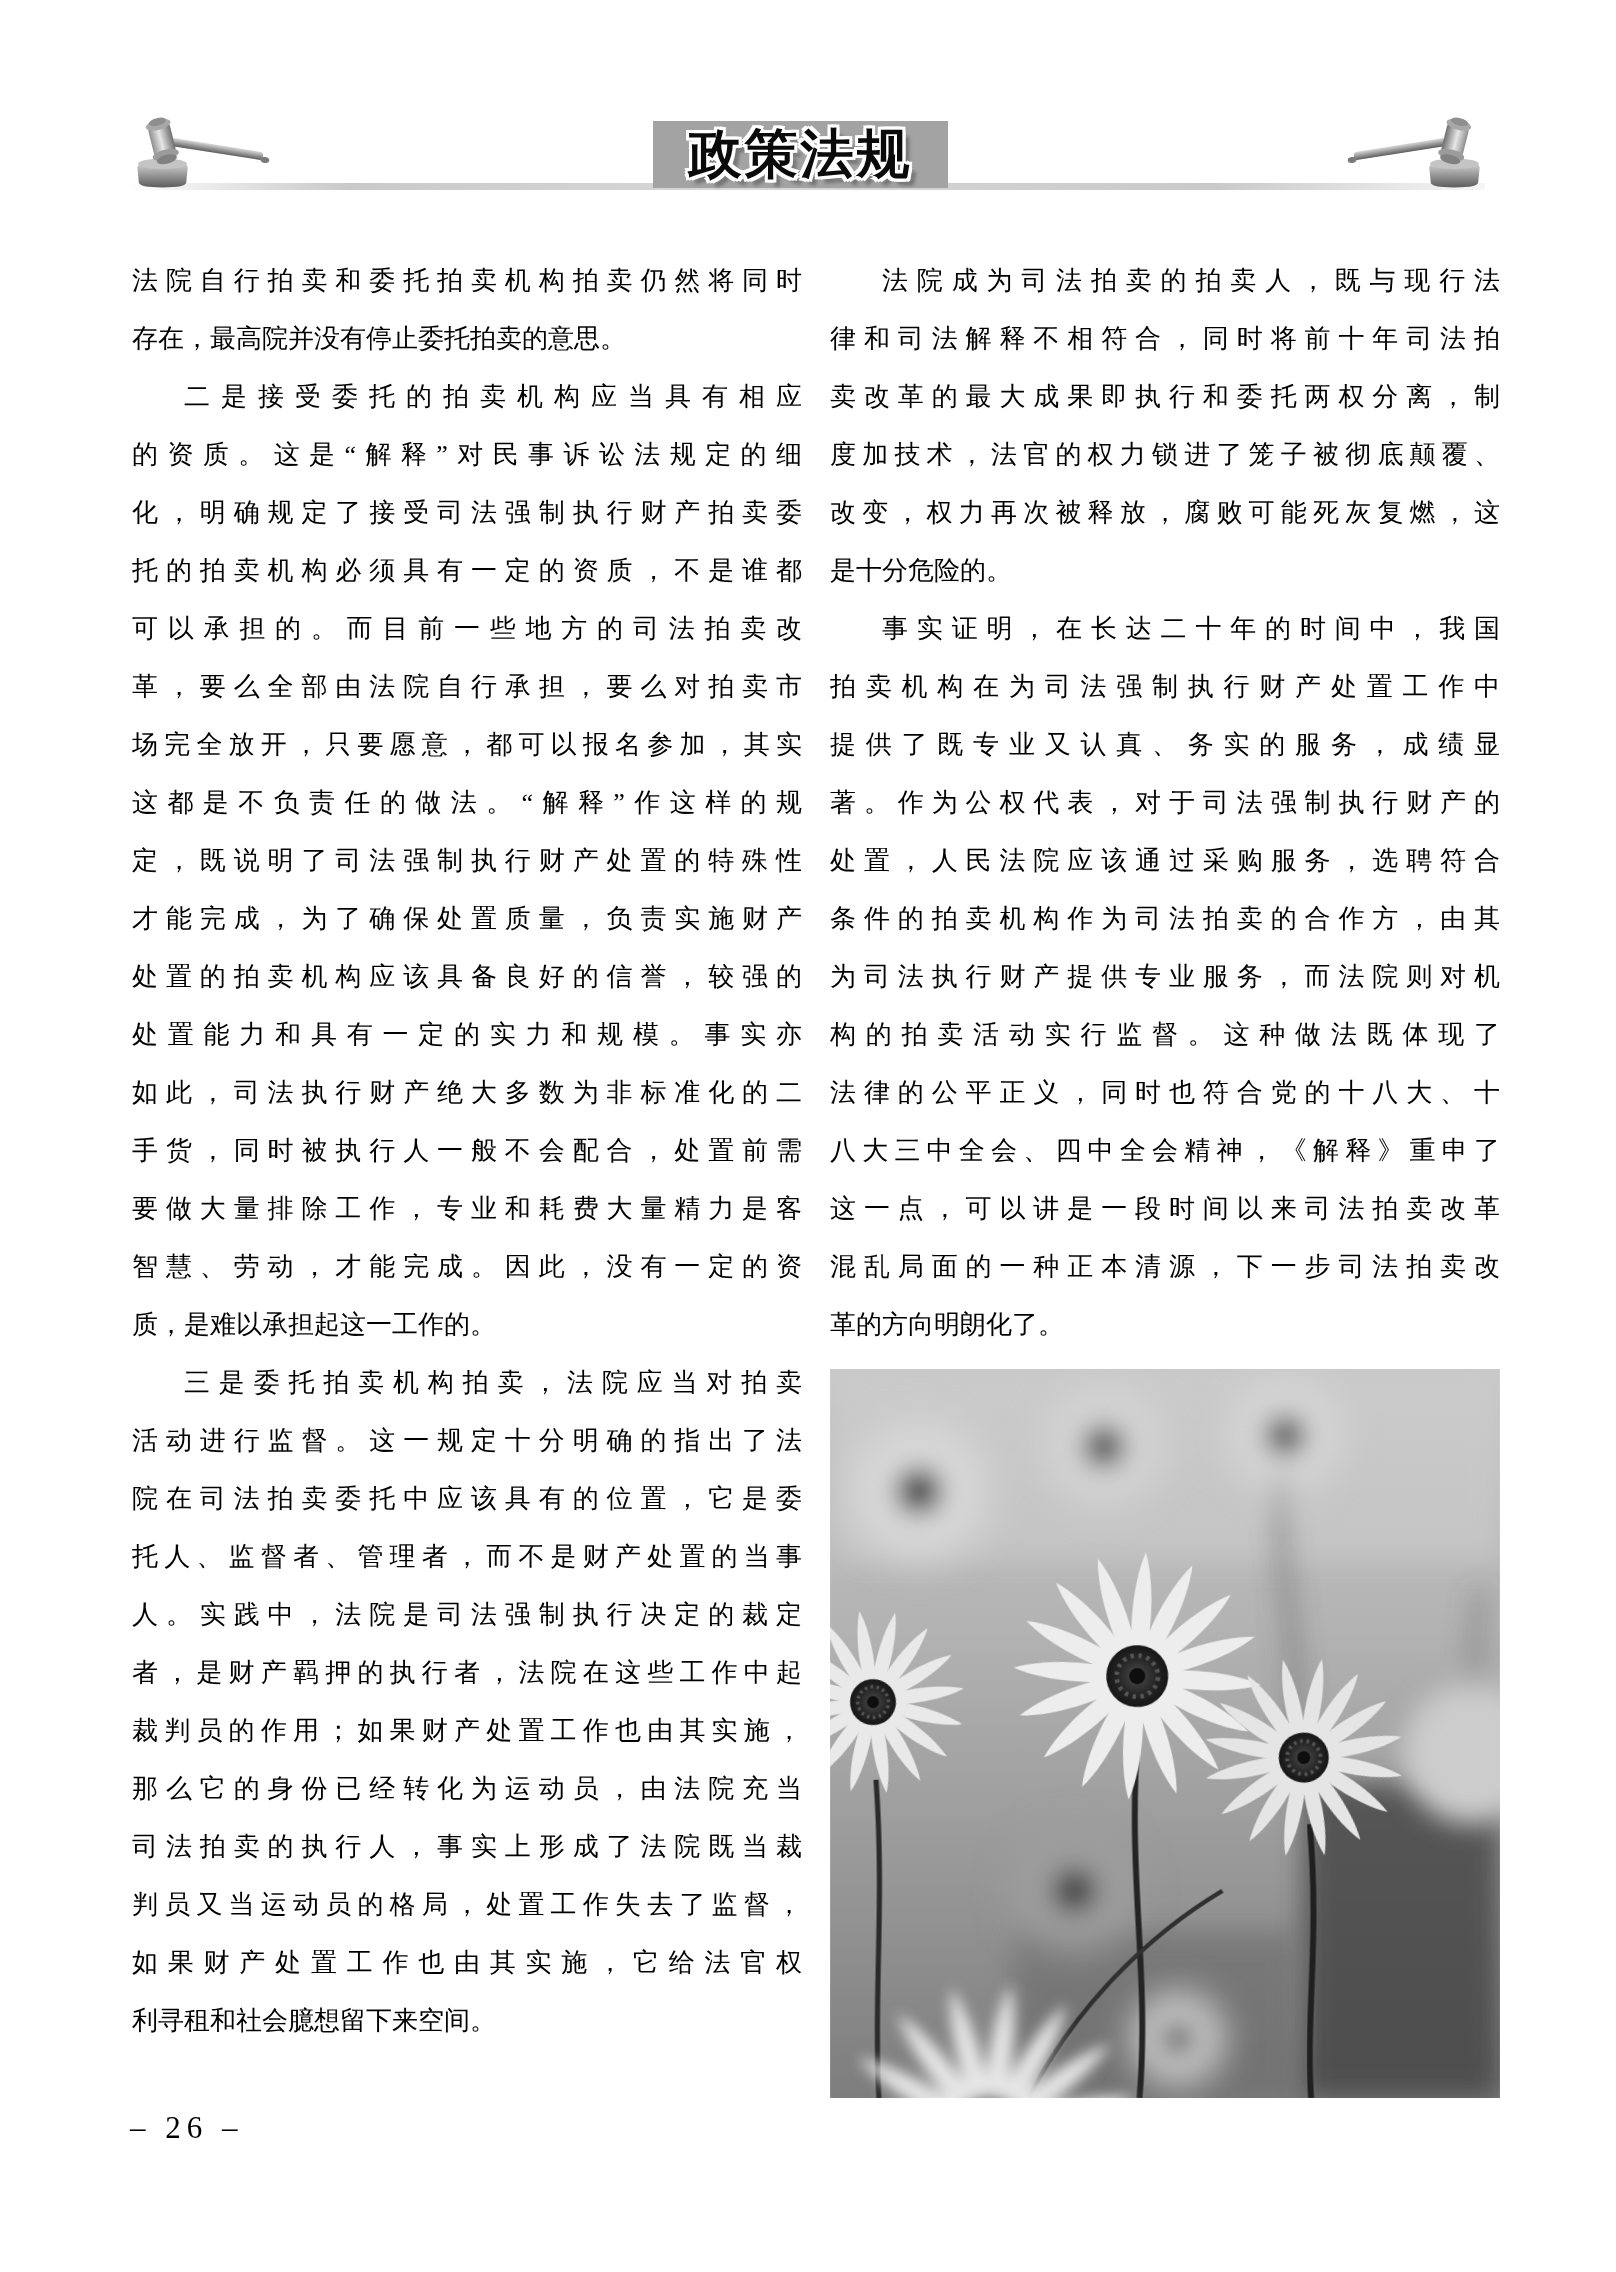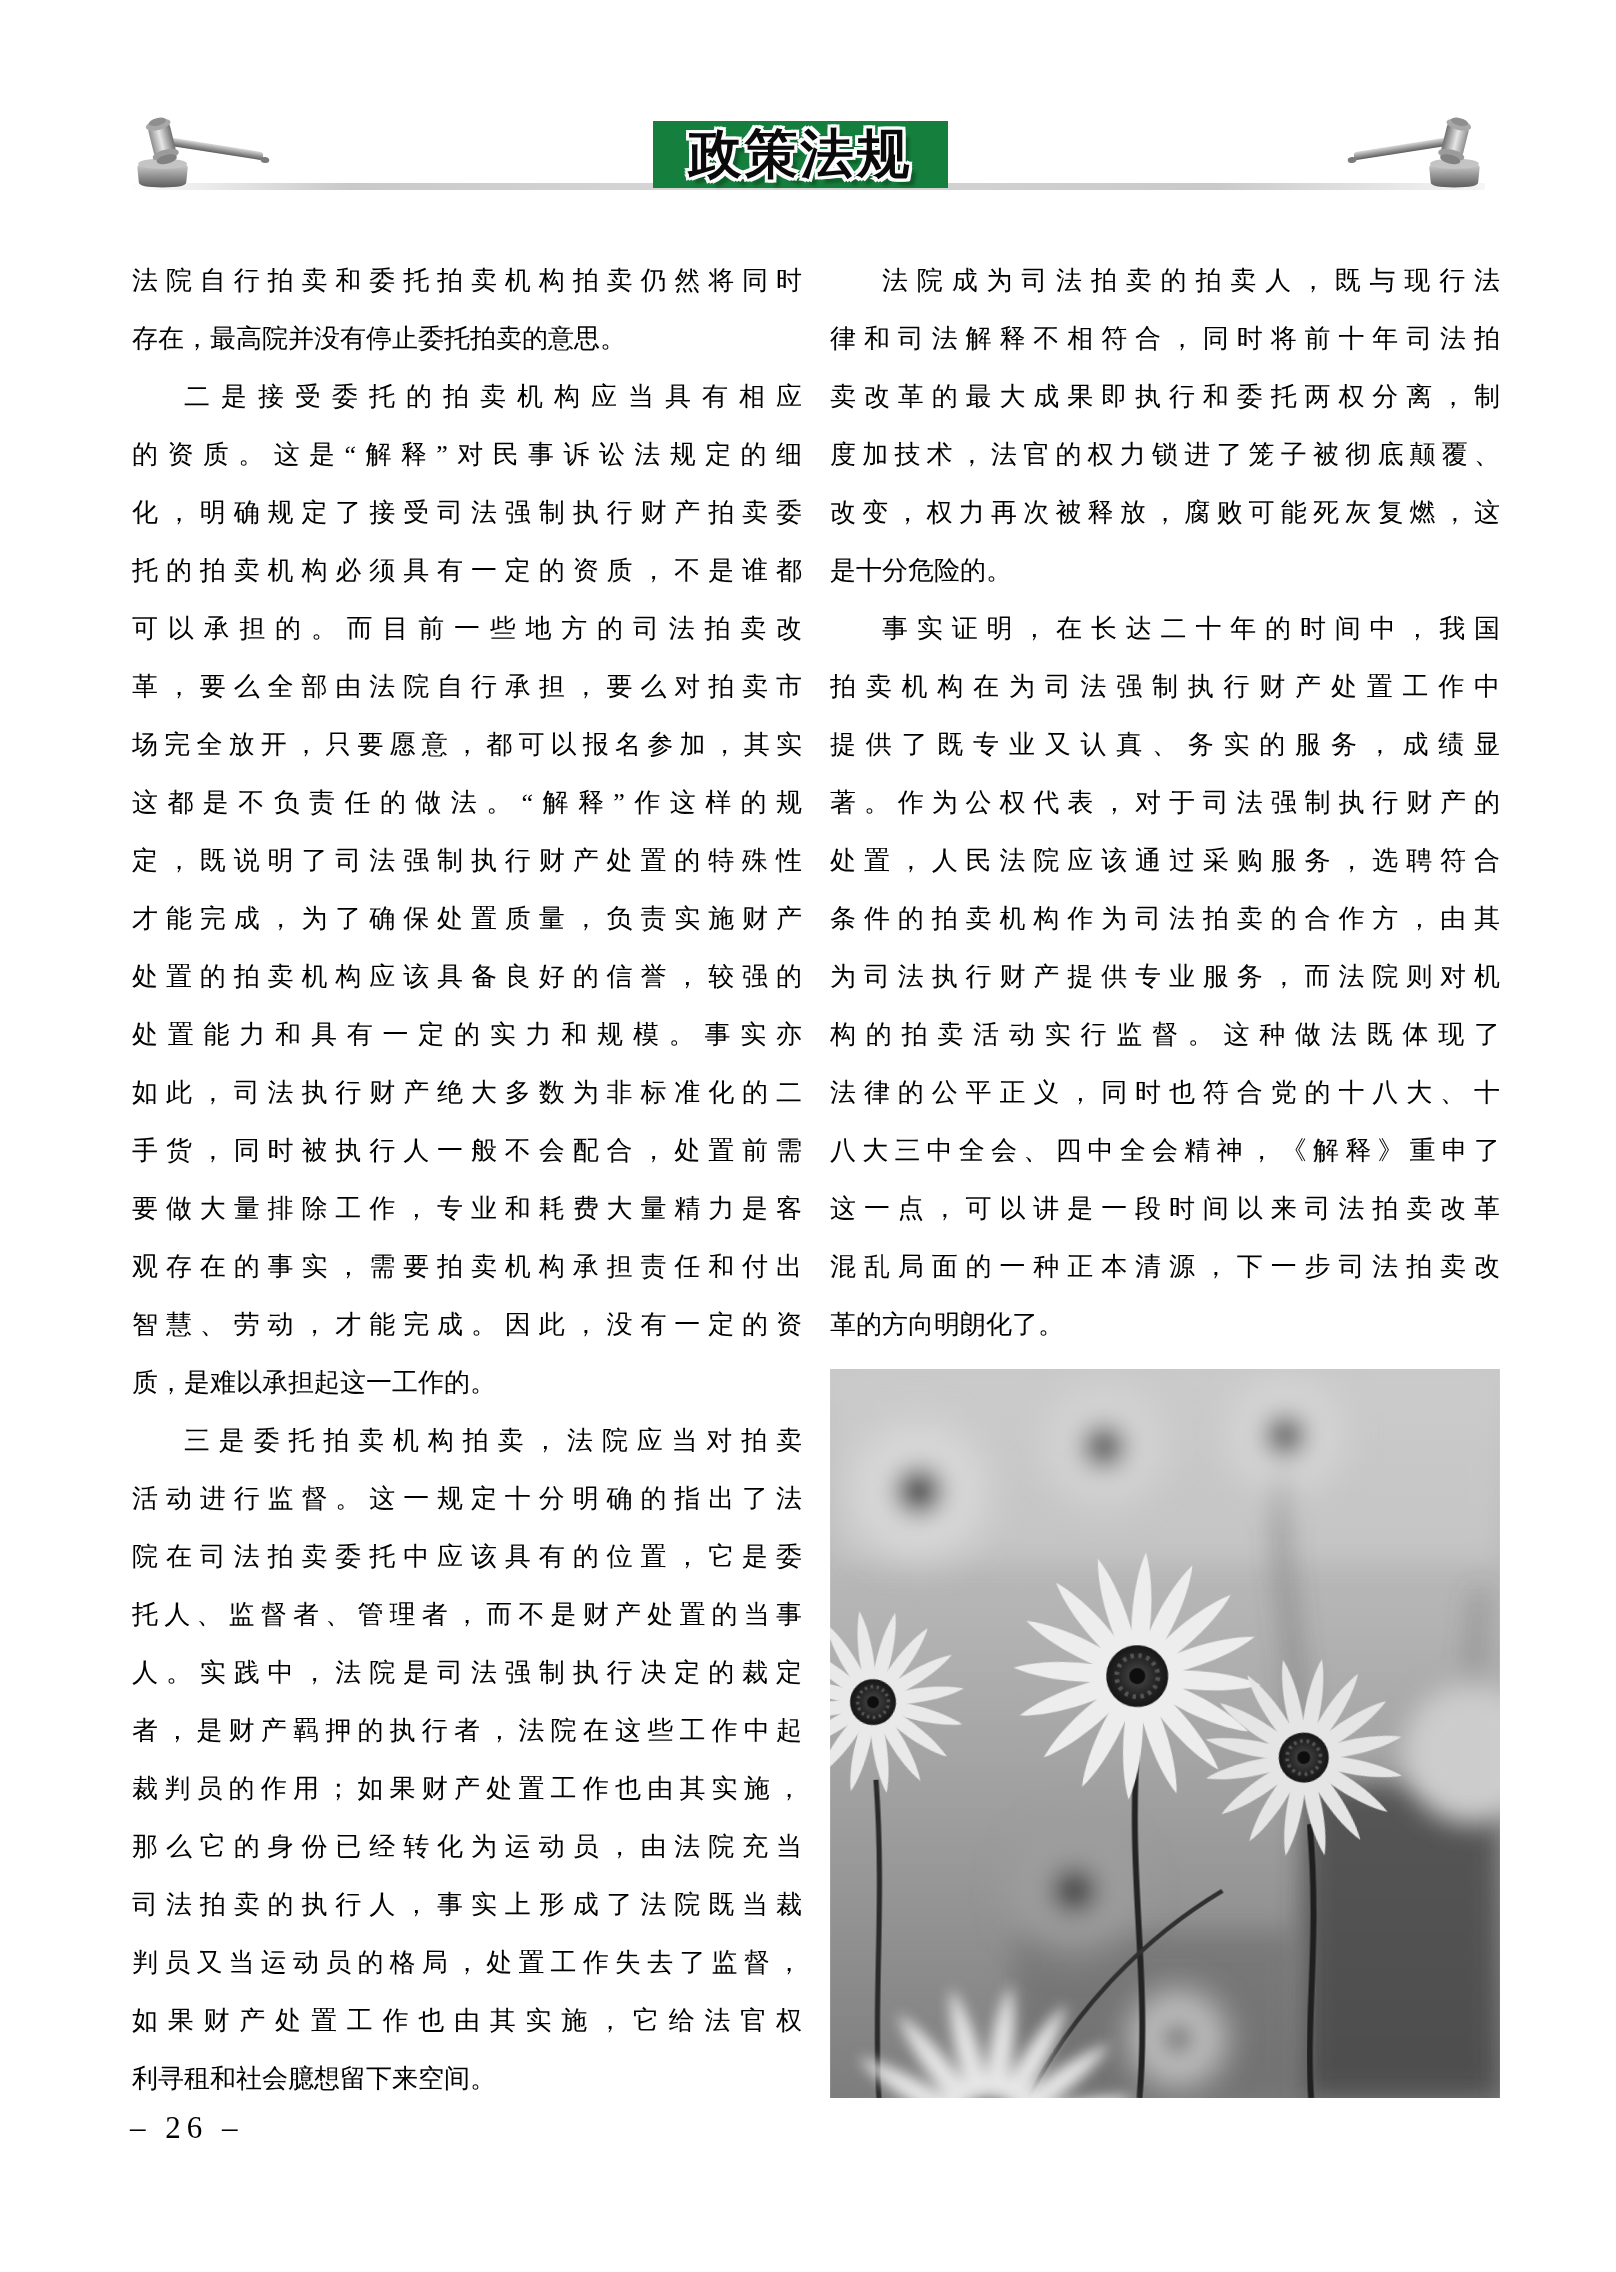--- a/index.html
+++ b/index.html
@@ -2,21 +2,21 @@
 <html style="font-size:12px"><head>
 <meta charset="utf-8">
 <style>
   html,body{margin:0;padding:0;background:#ffffff;}
   .page{position:relative;width:1617px;height:2273px;background:#ffffff;overflow:hidden;
         font-family:"Liberation Serif","DejaVu Serif",serif;color:#000;}
 
   
   .header-rule{position:absolute;left:132px;top:183px;width:1353px;height:7.4px;
     background:linear-gradient(to right,#fdfdfd,#c9c9c9 16%,#d8d8d8 45%,#c9c9c9 80%,#f6f6f6);}
-  .title-box{position:absolute;left:653px;top:121px;width:295px;height:67px;background:#15803d;
+  .title-box{position:absolute;left:653px;top:121px;width:295px;height:67px;background:#a3a3a3;
     display:flex;align-items:center;justify-content:center;z-index:3;}
   .title-box span{
     font-family:"Liberation Sans","DejaVu Sans",sans-serif;font-weight:bold;font-size:53px;
     letter-spacing:3px;color:#0a0a0a;
     text-shadow:3px 3px 0 #fff,-3px -3px 0 #fff,3px -3px 0 #fff,-3px 3px 0 #fff,
                 0 3px 0 #fff,3px 0 0 #fff,0 -3px 0 #fff,-3px 0 0 #fff,6.7px 6.7px 3.7px rgba(0,0,0,.30);}
   .gavel{position:absolute;top:117px;width:152px;height:74px;z-index:2;}
   .gavel-left{left:124px;}
   .gavel-right{left:1341px;transform:scaleX(-1);}
 
@@ -106,21 +106,20 @@
       <div class="line j">革，要么全部由法院自行承担，要么对拍卖市</div>
       <div class="line j">场完全放开，只要愿意，都可以报名参加，其实</div>
       <div class="line j">这都是不负责任的做法。“解释”作这样的规</div>
       <div class="line j">定，既说明了司法强制执行财产处置的特殊性</div>
       <div class="line j">才能完成，为了确保处置质量，负责实施财产</div>
       <div class="line j">处置的拍卖机构应该具备良好的信誉，较强的</div>
       <div class="line j">处置能力和具有一定的实力和规模。事实亦</div>
       <div class="line j">如此，司法执行财产绝大多数为非标准化的二</div>
       <div class="line j">手货，同时被执行人一般不会配合，处置前需</div>
       <div class="line j">要做大量排除工作，专业和耗费大量精力是客</div>
-      <div class="line j">观存在的事实，需要拍卖机构承担责任和付出</div>
       <div class="line j">智慧、劳动，才能完成。因此，没有一定的资</div>
       <div class="line">质，是难以承担起这一工作的。</div>
       <div class="line j ind">三是委托拍卖机构拍卖，法院应当对拍卖</div>
       <div class="line j">活动进行监督。这一规定十分明确的指出了法</div>
       <div class="line j">院在司法拍卖委托中应该具有的位置，它是委</div>
       <div class="line j">托人、监督者、管理者，而不是财产处置的当事</div>
       <div class="line j">人。实践中，法院是司法强制执行决定的裁定</div>
       <div class="line j">者，是财产羁押的执行者，法院在这些工作中起</div>
       <div class="line j">裁判员的作用；如果财产处置工作也由其实施，</div>
       <div class="line j">那么它的身份已经转化为运动员，由法院充当</div>

